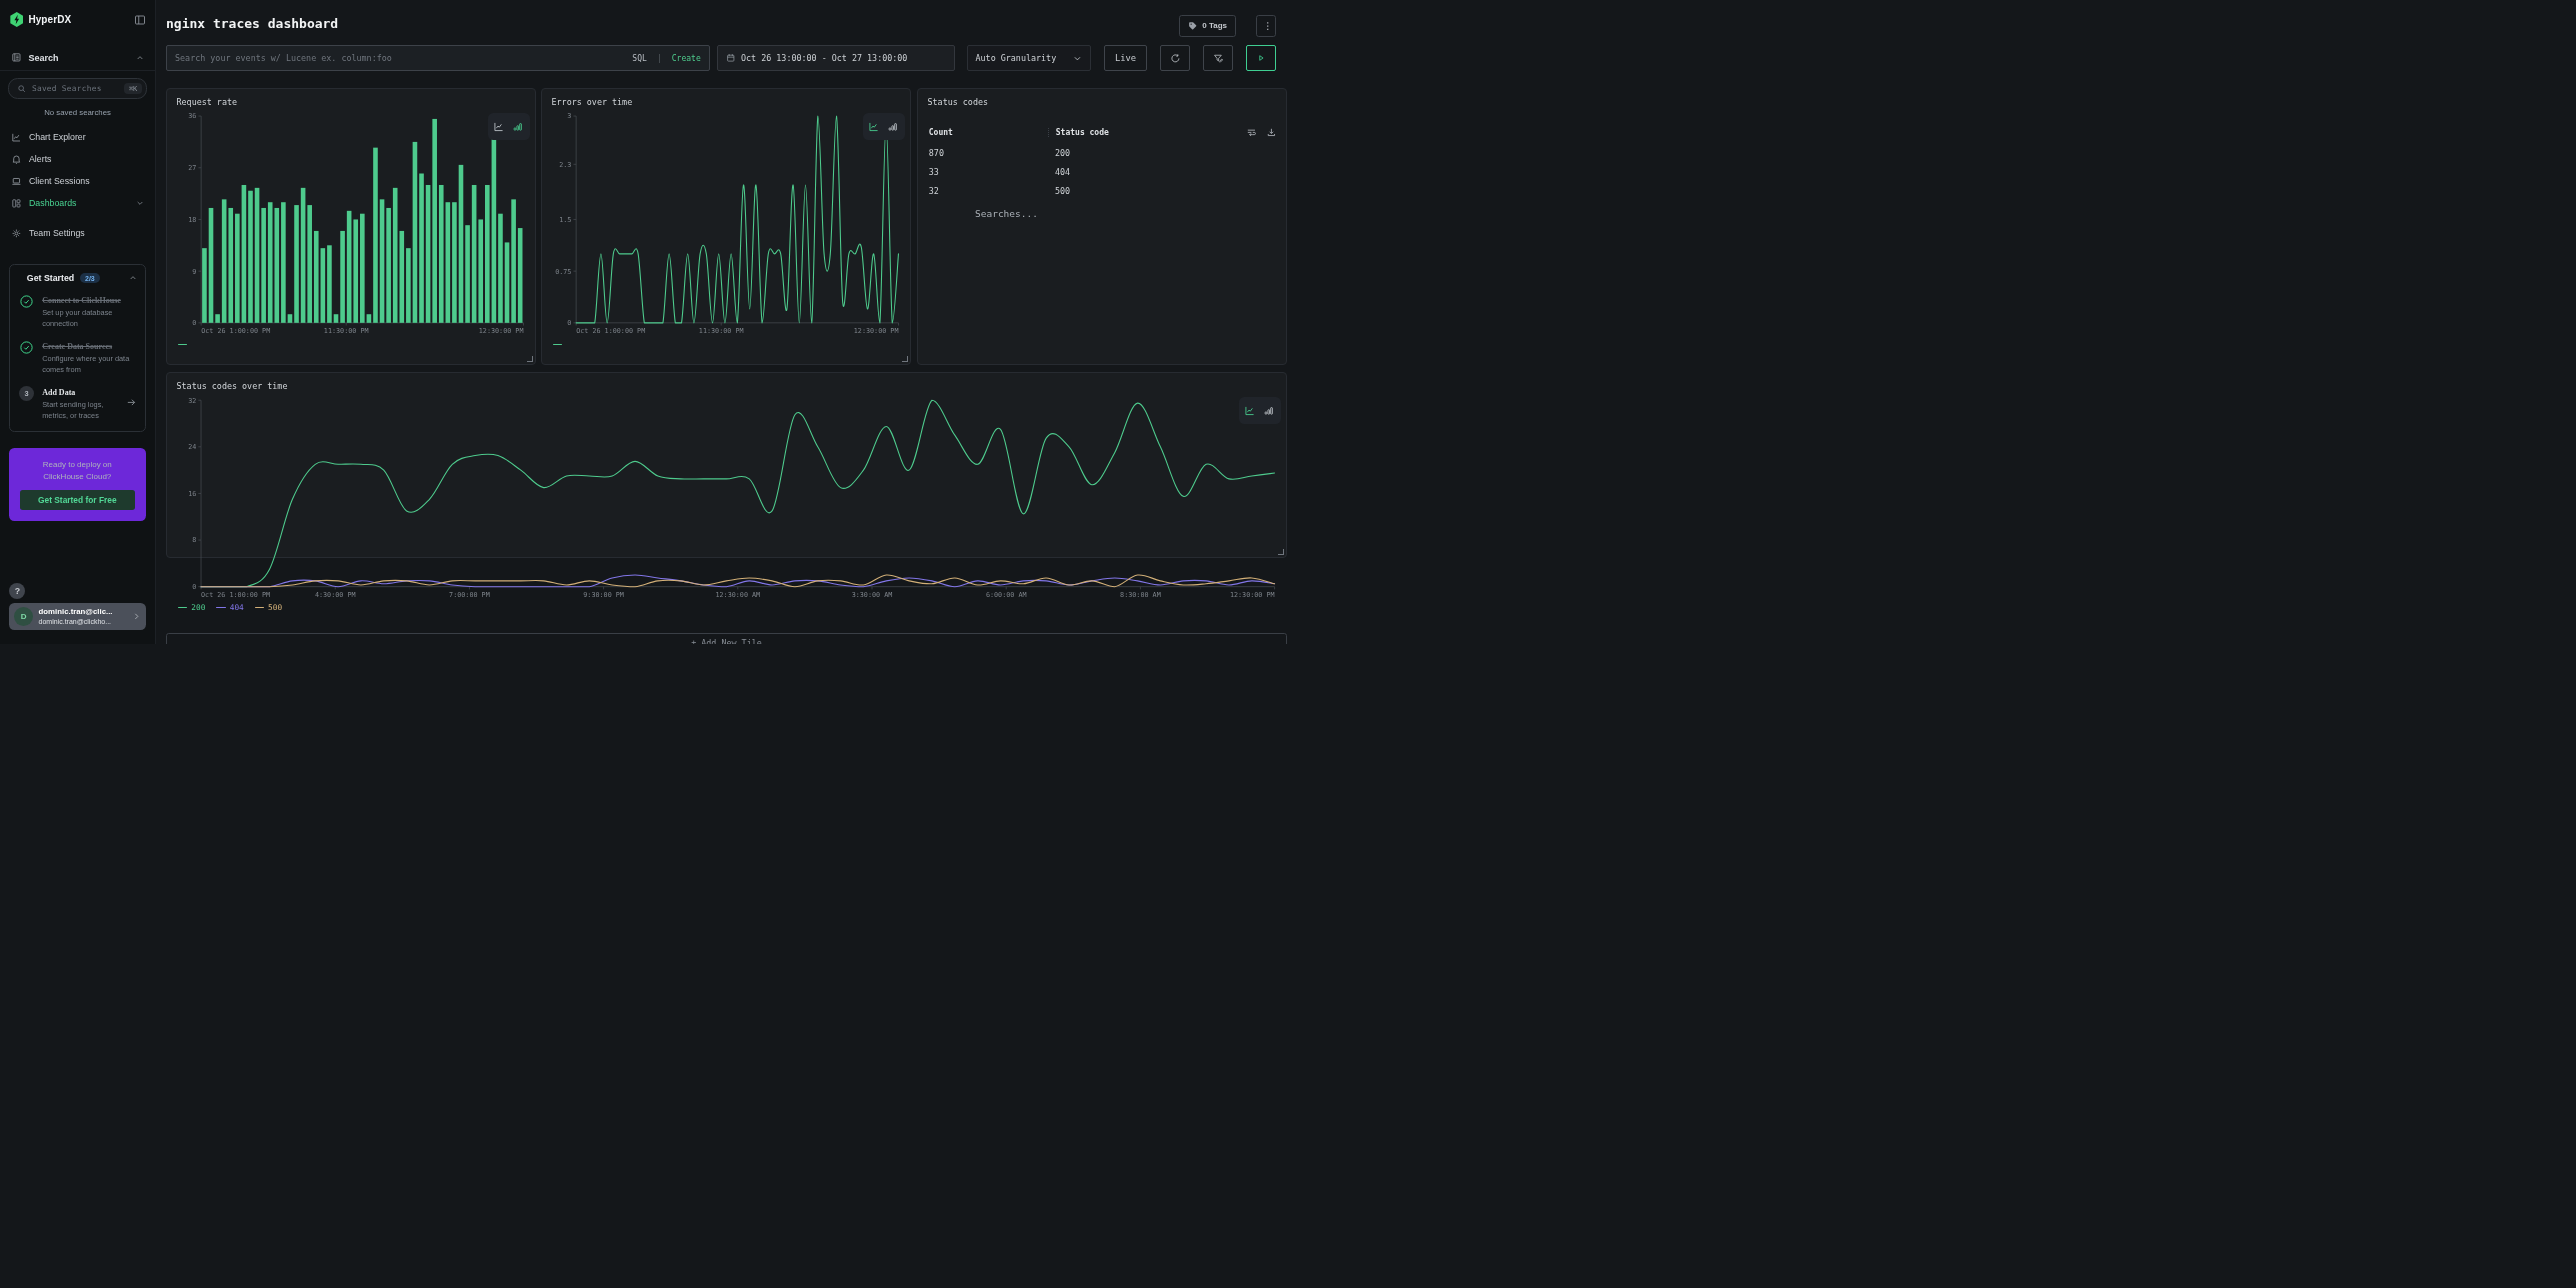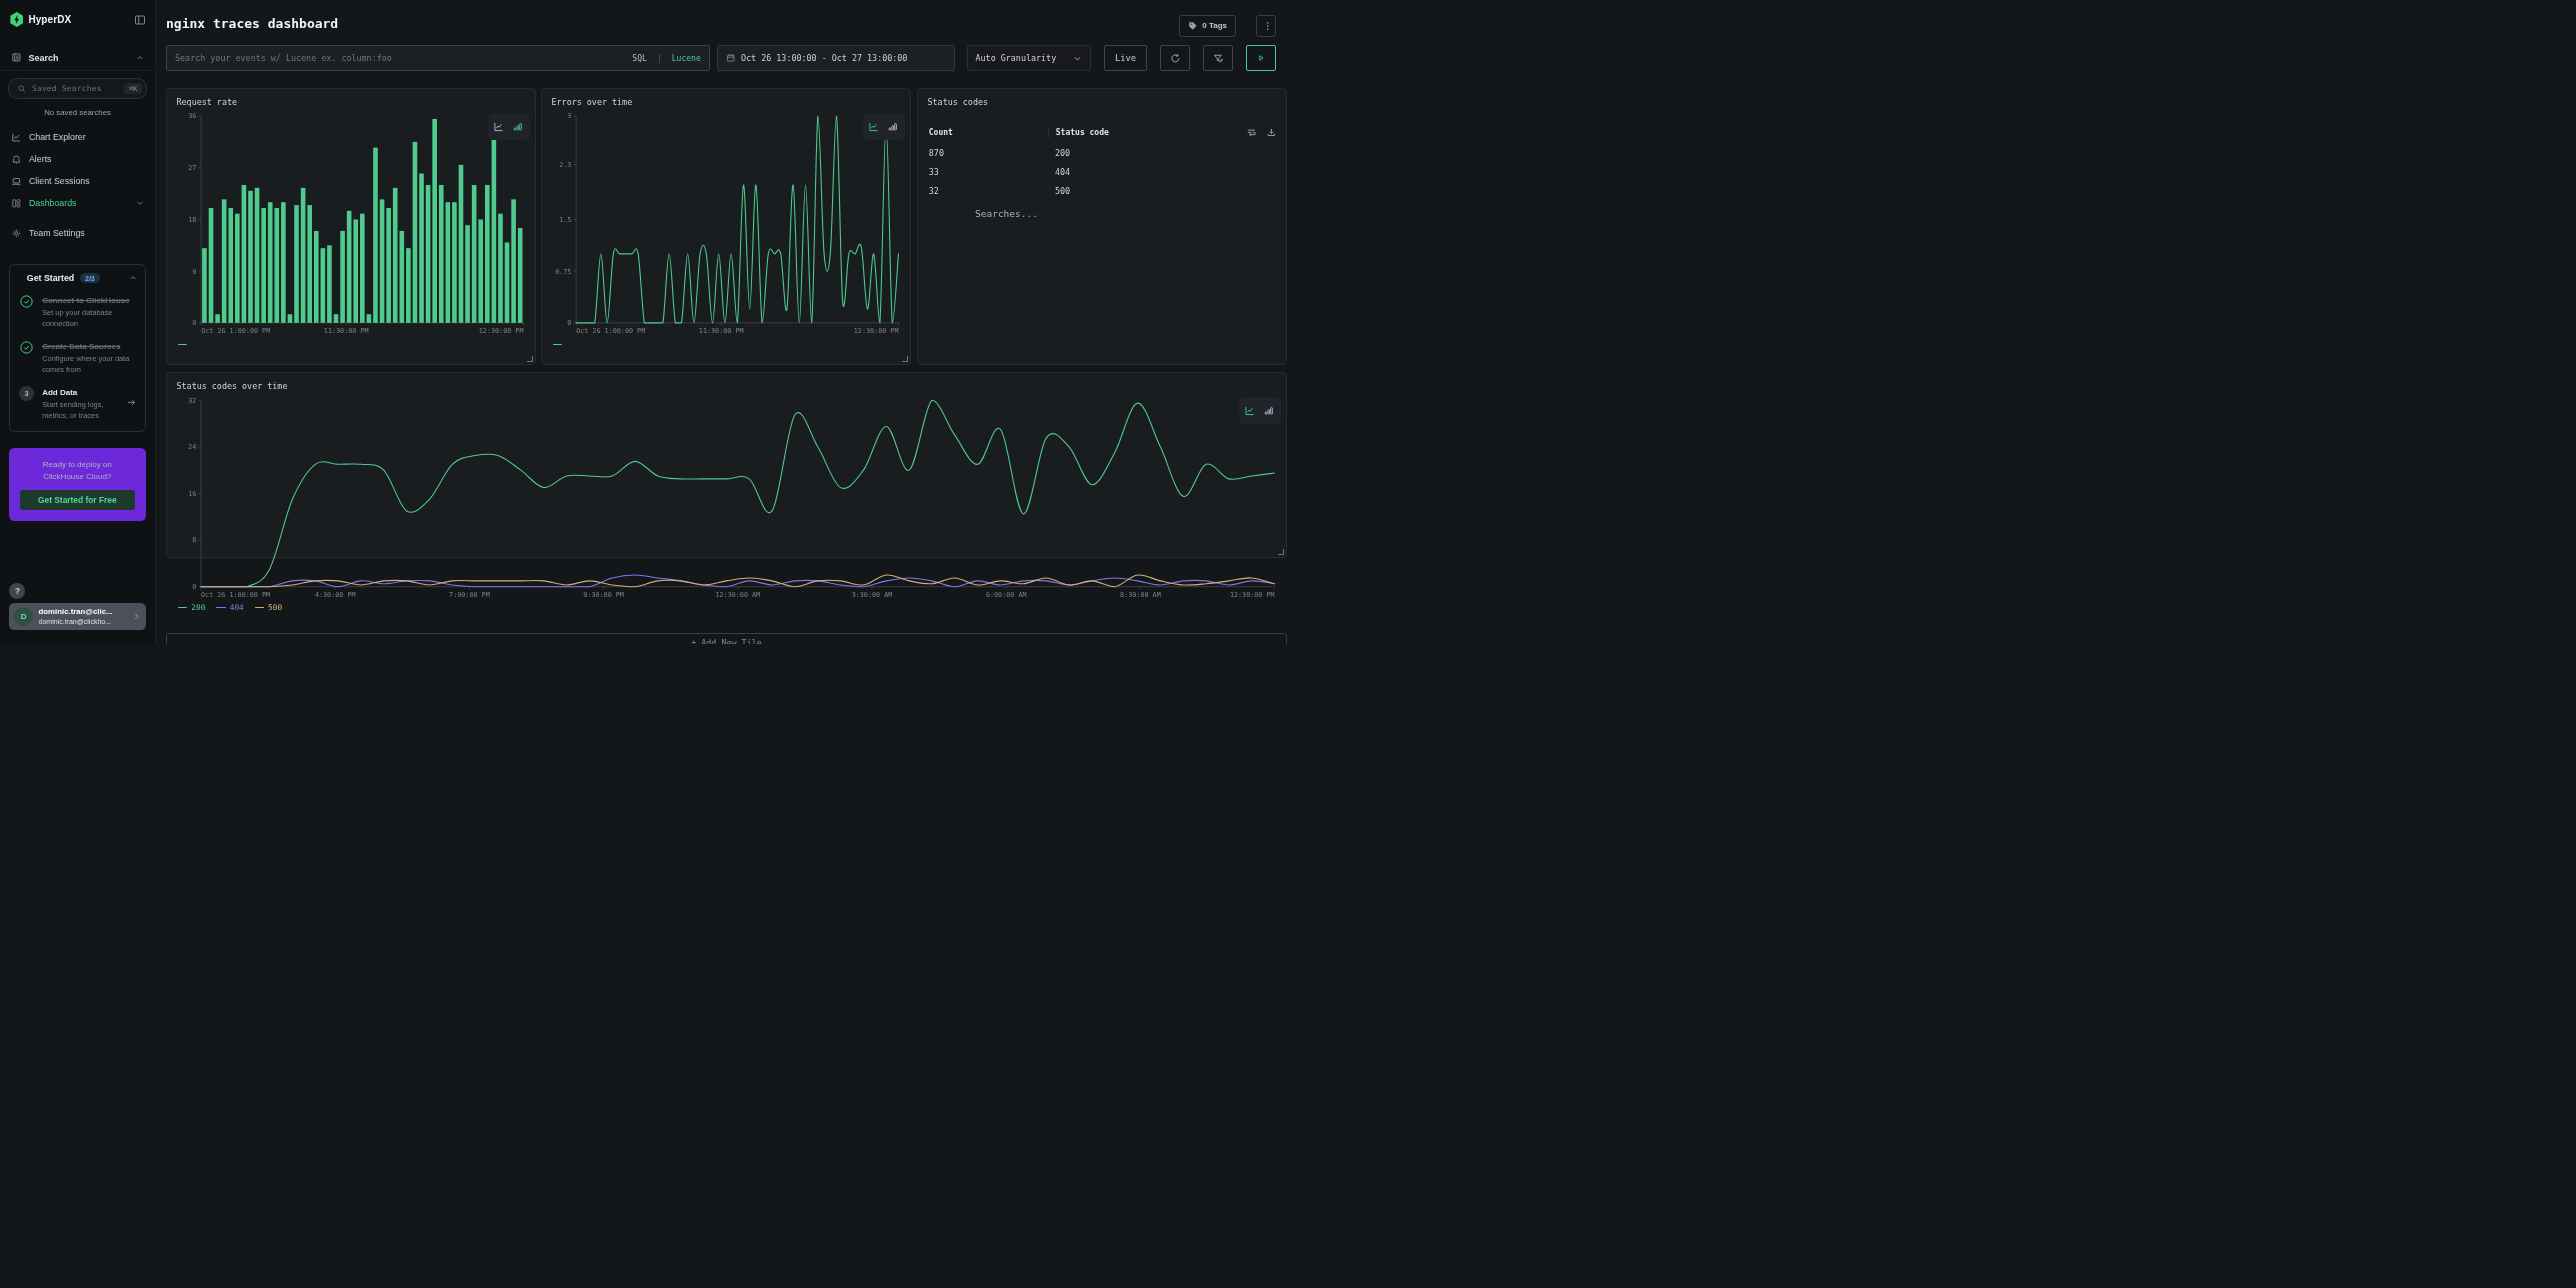--- a/index.html
+++ b/index.html
@@ -31,21 +31,21 @@
   
   .gs-card{position:absolute;top:264px;left:8.8px;width:137px;box-sizing:border-box;border:0.7px solid #2b3036;border-radius:5.4px;padding:8px 8px 9.5px 8px;}
   .gs-head{display:flex;align-items:center;gap:5.4px;margin-left:9px;}
   .gs-title{font-size:8.8px;font-weight:bold;color:#eceef1;}
   .gs-badge{background:#1c3046;color:#74b2ee;font-size:7px;font-weight:bold;border-radius:6.8px;padding:1.4px 5.4px;}
   .gs-head .chev{margin-left:auto;color:#9aa0a7;cursor:pointer;}
   .gs-step{display:flex;gap:6.8px;margin-top:9.5px;}
   .gs-ico{width:17.6px;flex:0 0 17.6px;display:flex;justify-content:center;align-items:flex-start;padding-top:1.4px;}
   .gs-num{width:15px;height:15px;border-radius:50%;background:#2e3238;color:#aeb4bb;font-size:7.4px;font-weight:bold;display:flex;align-items:center;justify-content:center;}
   .gs-body{flex:1;}
-  .gs-t{font-size:8px;font-weight:600;color:#676d75;text-decoration:line-through;line-height:1.35;}
+  .gs-t{font-size:8px;font-weight:600;color:#676d75;text-decoration:line-through;line-height:1.35;font-family:Liberation Serif, serif;}
   .gs-t.todo{color:#e3e6e9;text-decoration:none;}
   .gs-d{font-size:7.4px;color:#7c838c;line-height:1.4;margin-top:2px;}
   .gs-arrow{align-self:center;color:#9aa0a7;}
   
   .cloud-card{position:absolute;top:448px;left:8.8px;width:137px;box-sizing:border-box;background:#6d28d9;border-radius:5.4px;padding:10.8px;}
   .cloud-line{text-align:center;font-size:8px;color:#aeb4bb;line-height:1.55;}
   .cloud-btn{margin-top:6.8px;width:100%;height:20px;background:#1e3a2d;border:none;border-radius:2.7px;color:#52d796;font-weight:bold;font-size:8.4px;cursor:pointer;}
   .help-btn{position:absolute;top:583px;left:8.8px;width:16px;height:16px;border-radius:50%;background:#40454d;border:none;color:#c9cdd2;font-weight:bold;font-size:8.8px;cursor:pointer;}
   .user-chip{position:absolute;top:603px;left:8.8px;width:137px;box-sizing:border-box;height:27px;background:#4b505a;border-radius:5.4px;display:flex;align-items:center;gap:5.4px;padding:0 5.4px;cursor:pointer;}
   .avatar{width:19px;height:19px;border-radius:50%;background:#2f4f42;color:#7fd9a6;font-weight:bold;font-size:8px;display:flex;align-items:center;justify-content:center;flex:0 0 19px;}
@@ -284,21 +284,21 @@
   <button class="kebab-btn">
     <span>⋮</span>
   </button>
 </div>
 
 <div class="controls">
   <div class="search-box">
     <span class="search-ph">Search your events w/ Lucene ex. column:foo</span>
     <span class="mode sql">SQL</span>
     <span class="mode sep">|</span>
-    <span class="mode lucene">Lucene</span>
+    <span class="mode lucene">Create</span>
   </div>
   <div class="date-box">
     <span>
         <svg width="9.5" height="9.5" viewBox="0 0 24 24" fill="none" stroke="currentColor" stroke-width="1.8">
           <rect x="4" y="5.5" width="16" height="15" rx="2"></rect>
           <line x1="8" y1="3" x2="8" y2="7.5"></line>
           <line x1="16" y1="3" x2="16" y2="7.5"></line>
           <line x1="4" y1="10.5" x2="20" y2="10.5"></line>
         </svg>
       </span>

